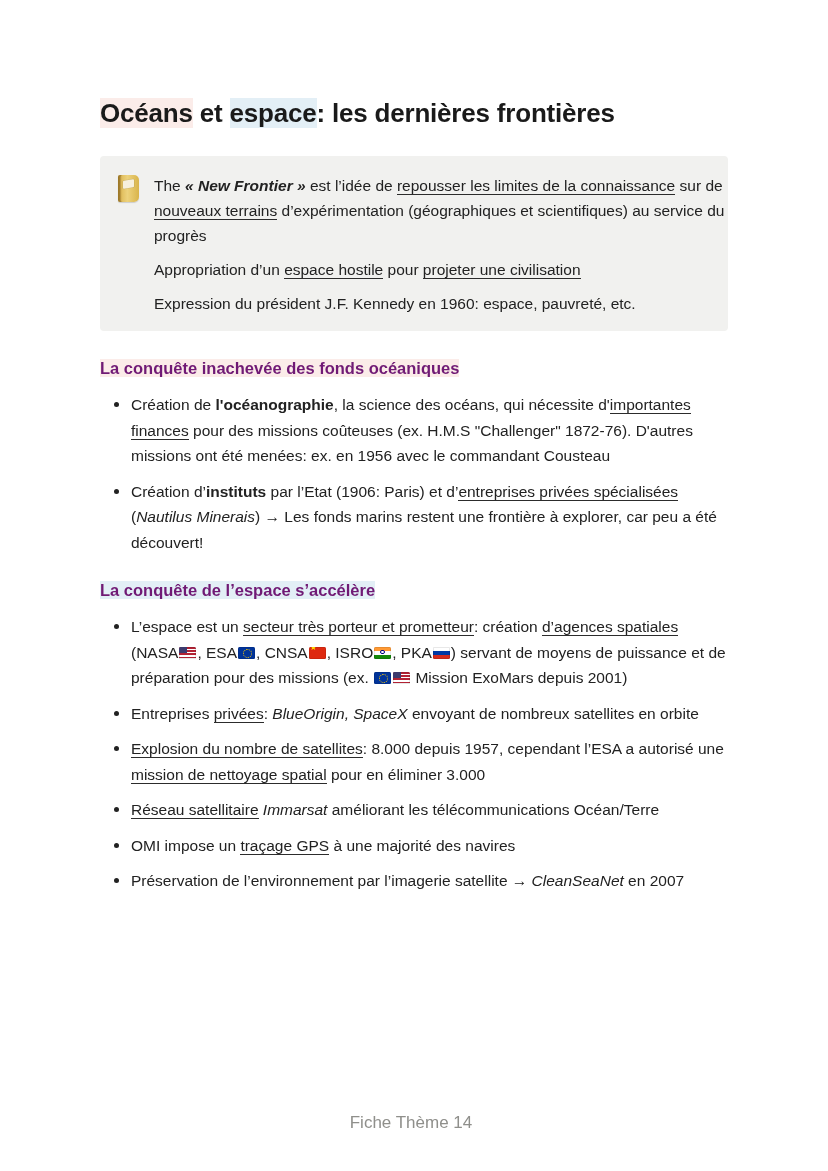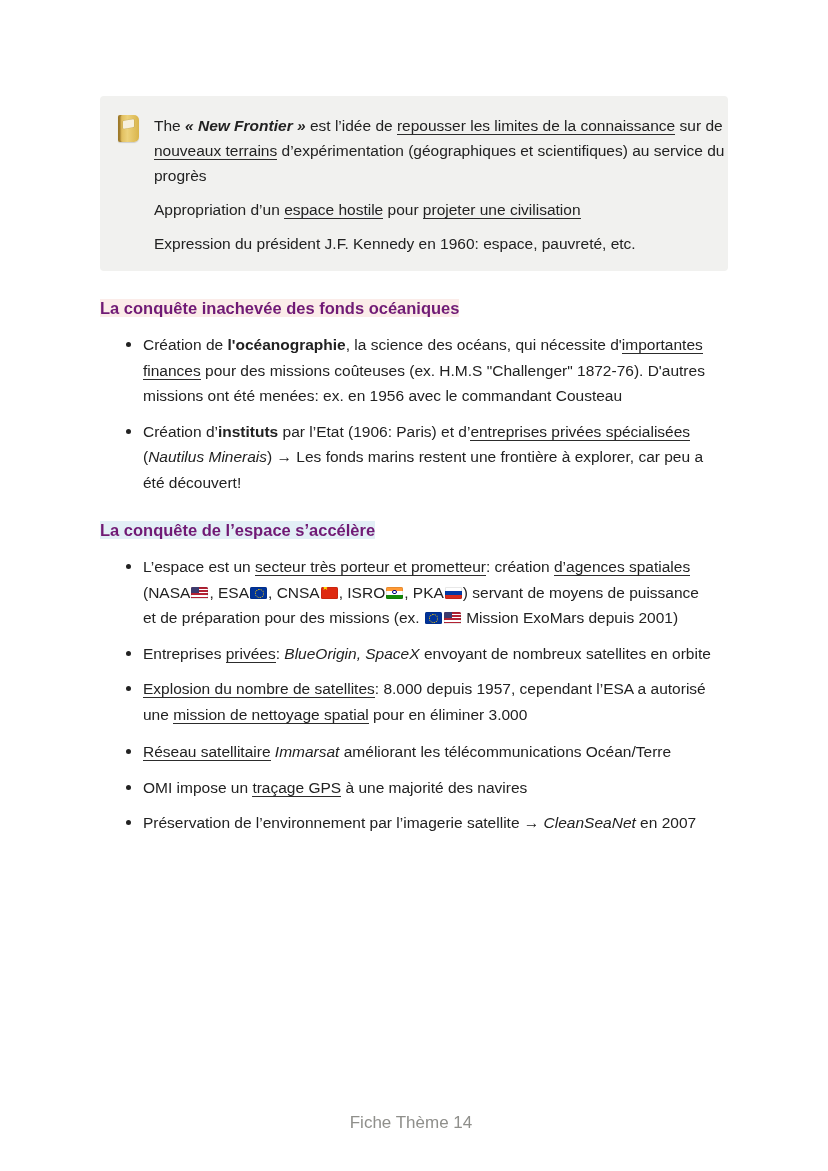--- a/index.html
+++ b/index.html
@@ -39,21 +39,21 @@
     border-radius:2px 5px 5px 2px;box-shadow:inset 2.5px 0 0 rgba(120,86,20,.45), 0 1px 1px rgba(0,0,0,.15);}
   .ledger-label{position:absolute;left:5px;top:5px;width:11px;height:8px;
     background:#f7f0dd;border-radius:1px;transform:skewY(-8deg);box-shadow:0 0 0 .5px rgba(0,0,0,.12);}
 
   
   .section-heading{
     margin:24px 0 13px 0;font-size:16.5px;line-height:22px;font-weight:700;color:#701a75;
   }
 
   
-  ul.bullets{margin:12px;padding:0 0 0 31px;list-style:none;}
+  ul.bullets{margin:0;padding:0 0 0 31px;list-style:none;}
   ul.bullets li{
     position:relative;margin:0 0 10px 0;font-size:15.5px;line-height:25.5px;
   }
   ul.bullets li::before{
     content:"";position:absolute;left:-17px;top:10px;width:5px;height:5px;border-radius:50%;background:#222;
   }
 
   
   .flag{display:inline-block;width:17px;height:12px;border-radius:1.5px;vertical-align:-1px;
     position:relative;overflow:hidden;margin:0 1px;box-shadow:inset 0 0 0 .5px rgba(0,0,0,.18);}
@@ -74,20 +74,21 @@
     position:absolute;left:38px;right:44px;top:1113px;
     display:flex;justify-content:center;align-items:center;
     font-size:17px;color:#8f8f8b;
   }
 </style>
 </head>
 <body>
 
 <div class="page">
 
+  <h1 class="title"><span class="hl-pink">Océans</span><span> et </span><span class="hl-blue">espace</span><span>: les dernières frontières</span></h1>
 
   <div class="callout">
     <div class="callout-icon">
       <span class="ledger">
           <span class="ledger-label"></span>
         </span>
     </div>
     <div class="callout-body">
       <p><span>The </span><span class="b i">« New Frontier »</span><span> est l’idée de </span><span class="u">repousser les limites de la connaissance</span><span> sur de </span><span class="u">nouveaux terrains</span><span> d’expérimentation (géographiques et scientifiques) au service du progrès</span></p>
       <p><span>Appropriation d’un </span><span class="u">espace hostile</span><span> pour </span><span class="u">projeter une civilisation</span></p>

